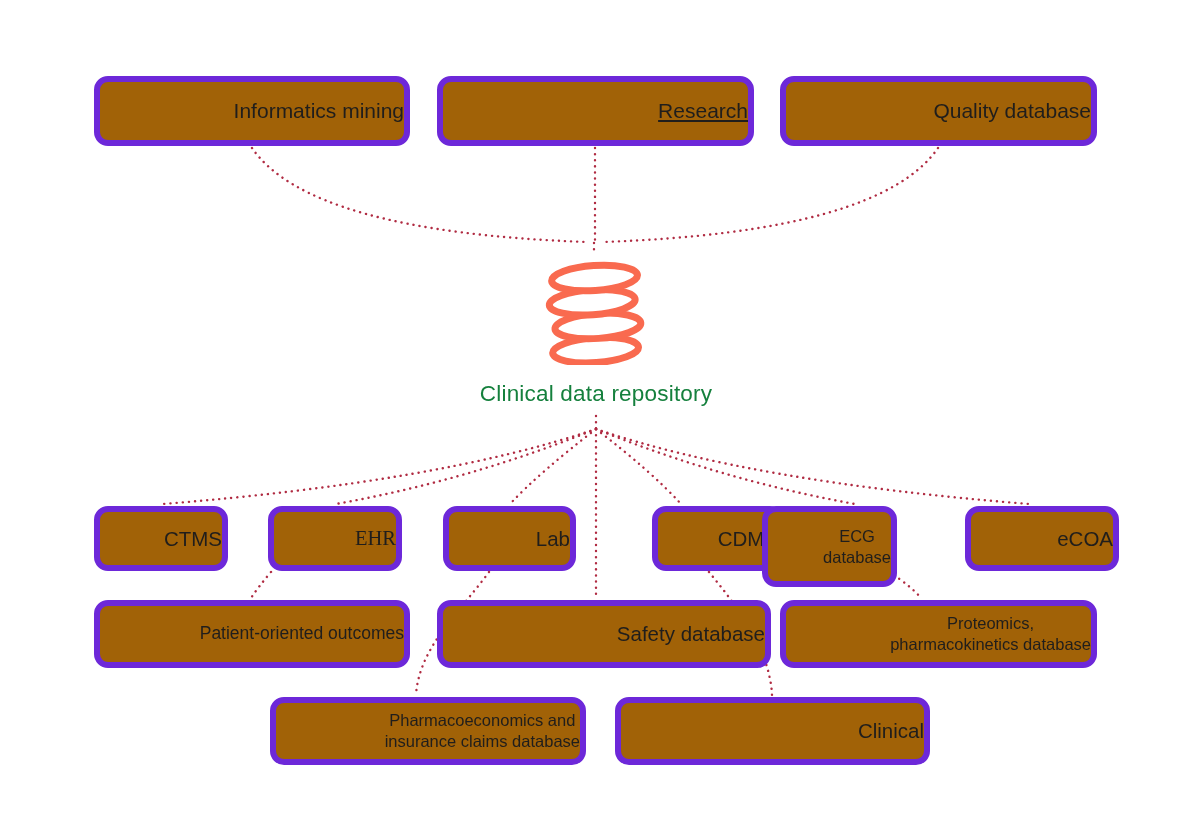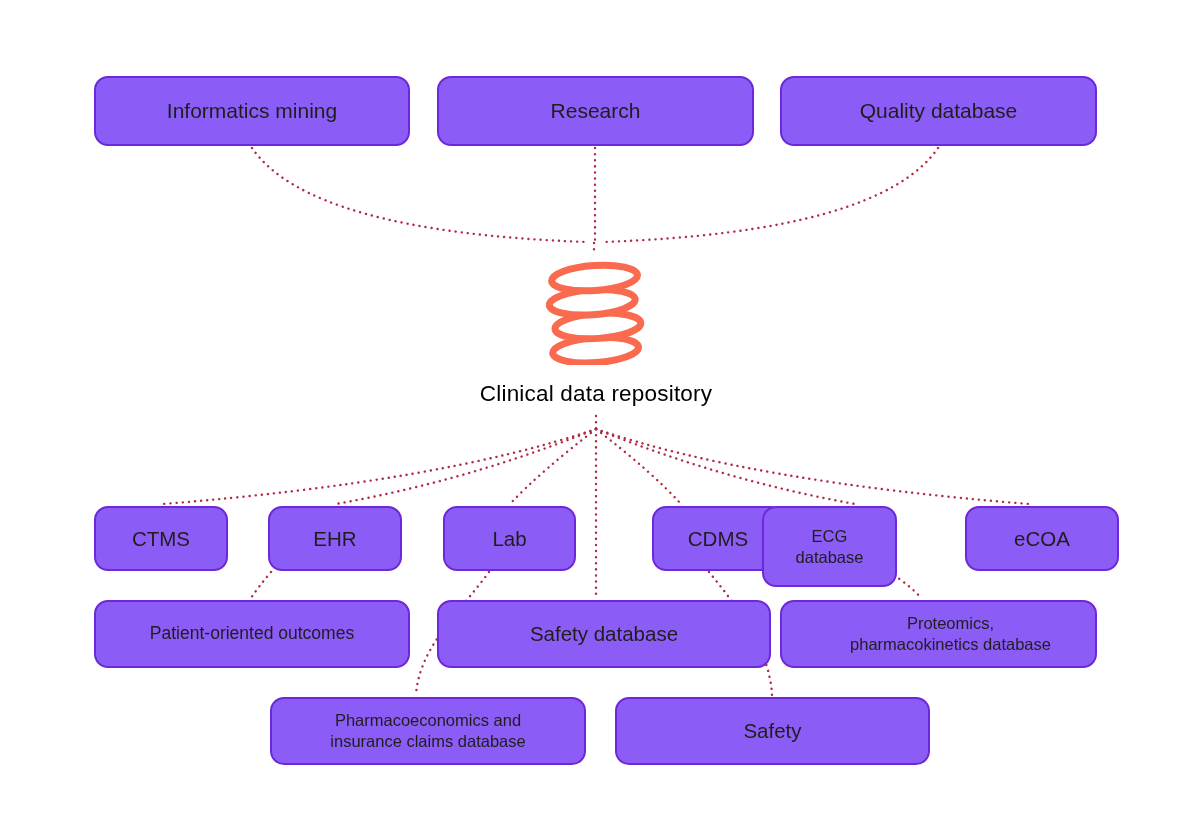--- a/index.html
+++ b/index.html
@@ -4,41 +4,41 @@
 <style>
   html,body{margin:0;padding:0;}
   body{
     width:1200px;height:831px;position:relative;background:#ffffff;
     font-family:"Liberation Sans", sans-serif;overflow:hidden;
   }
   #edge-layer{position:absolute;left:0;top:0;width:1200px;height:831px;z-index:1;}
   .edge{fill:none;stroke:#b02b42;stroke-width:2.4;stroke-dasharray:0.1 6;stroke-linecap:round;}
   .node{
     position:absolute;z-index:2;box-sizing:border-box;
-    background:#8b5cf6;border:2px solid #6d28d9;border-radius:14px;
-    display:flex;align-items:center;justify-content:center;text-align:center;
+    background:#a16207;border:6px solid #6d28d9;border-radius:14px;
+    display:flex;align-items:center;justify-content:flex-end;text-align:center;
     color:#201e1c;white-space:pre-line;line-height:1.25;
   }
   .fs-lg{font-size:21px;}
   .fs-md{font-size:20.5px;}
   .fs-sm{font-size:16.5px;}
   .fs-pt{font-size:17.5px;}
   
   .n-informatics{left:94px;top:76px;width:316px;height:70px;}
-  .n-research{left:437px;top:76px;width:317px;height:70px;}
+  .n-research{left:437px;top:76px;width:317px;height:70px;text-decoration:underline;}
   .n-quality{left:780px;top:76px;width:317px;height:70px;}
   
   #db-icon{position:absolute;left:544px;top:261px;width:104px;height:104px;z-index:2;}
   #repo-label{
     position:absolute;left:396px;top:381px;width:400px;z-index:2;
-    text-align:center;font-size:22.5px;color:#000000;letter-spacing:0.2px;
+    text-align:center;font-size:22.5px;color:#15803d;letter-spacing:0.2px;
   }
   
   .n-ctms{left:94px;top:506px;width:134px;height:65px;}
-  .n-ehr{left:268px;top:506px;width:134px;height:65px;}
+  .n-ehr{left:268px;top:506px;width:134px;height:65px;font-family:Liberation Serif, serif;}
   .n-lab{left:443px;top:506px;width:133px;height:65px;}
   .n-cdms{left:652px;top:506px;width:132px;height:65px;}
   .n-ecg{left:762px;top:506px;width:135px;height:81px;}
   .n-ecoa{left:965px;top:506px;width:154px;height:65px;}
   
   .n-patient{left:94px;top:600px;width:316px;height:68px;}
   .n-safety{left:437px;top:600px;width:334px;height:68px;}
   .n-proteomics{left:780px;top:600px;width:317px;height:68px;padding-left:24px;}
   
   .n-pharmaco{left:258px;top:697px;width:316px;height:68px;margin-left:12px;}
@@ -119,14 +119,14 @@
 <div class="node n-proteomics fs-sm">
   <span>Proteomics,
 pharmacokinetics database</span>
 </div>
 
 <div class="node n-pharmaco fs-sm">
   <span>Pharmacoeconomics and
 insurance claims database</span>
 </div>
 <div class="node n-devices fs-md">
-  <span>Safety</span>
+  <span>Clinical</span>
 </div>
 
 </body></html>

